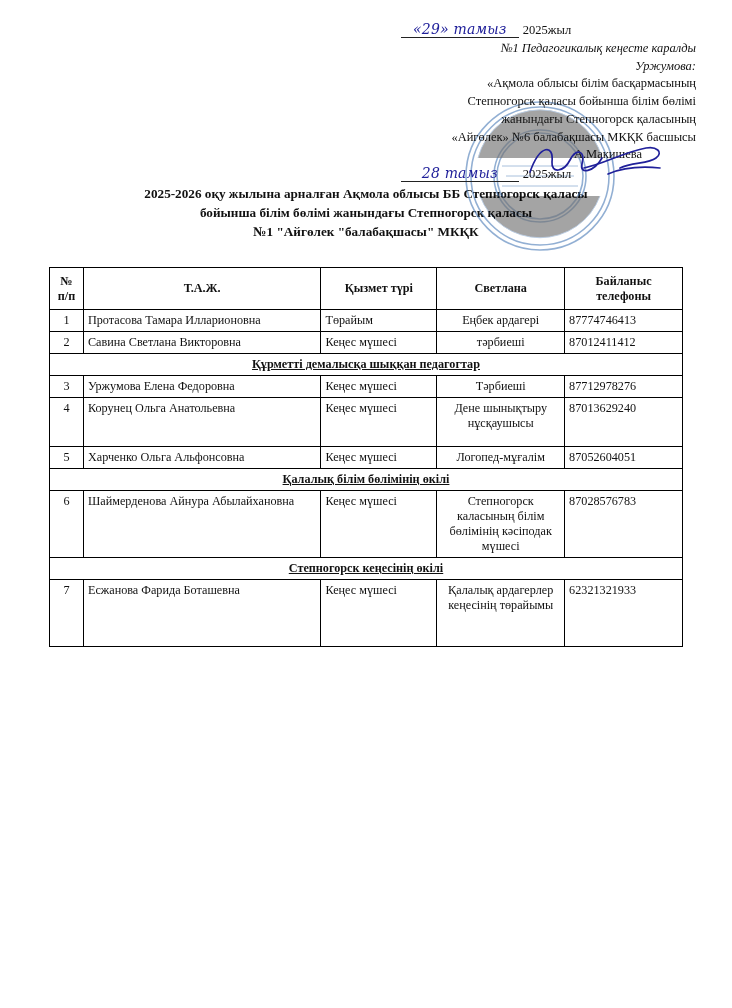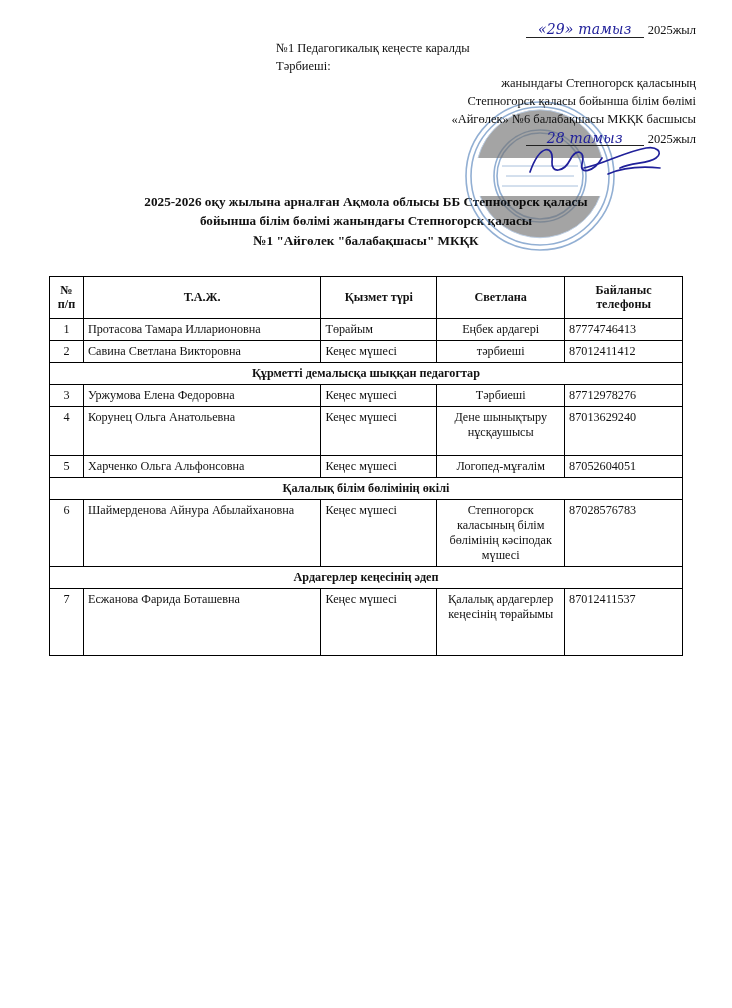--- a/index.html
+++ b/index.html
@@ -38,33 +38,34 @@
   }
   .hand {
     font-family: "DejaVu Serif", serif;
     font-style: italic;
     color: #20209a;
     font-size: 14px;
     letter-spacing: .2px;
   }
   .appr-date-line {
     display: flex;
-    justify-content: flex-end;
+    justify-content: center;
     align-items: baseline;
     gap: 4px;
   }
   .date-slot {
     display: inline-block;
     min-width: 118px;
     text-align: center;
     border-bottom: 1px solid #222;
     line-height: 1.05;
   }
   .appr-right {
-    text-align: left;
+    text-align: right;
+    font-style: italic;
   }
   .appr-sub {
     text-align: right;
   }
 
   
   .sign-wrap {
     position: absolute;
     right: 58px;
     top: 138px;
@@ -81,21 +82,20 @@
     top: 96px;
     width: 160px;
     height: 160px;
     z-index: 2;
     opacity: .55;
     pointer-events: none;
   }
 
   
   .doc-title {
-    margin-top: 44px;
     text-align: center;
     font-weight: bold;
     font-size: 13.2px;
     line-height: 1.45;
     padding: 0 54px;
   }
 
   
   table.council {
     margin: 26px auto 0 auto;
@@ -125,43 +125,46 @@
   td.num   { text-align: center; }
   td.name  { text-align: left; padding-left: 7px; }
   td.type  { text-align: left; }
   td.post  { text-align: center; }
   td.phone { }
 
   tr.section td {
     text-align: center;
     font-weight: bold;
     padding: 3px 4px;
+    text-decoration: underline;
   }
   .tall td { height: 42px; }
   .tall2 td { height: 60px; }
 </style>
 </head>
 <body>
 
 <div class="page">
 
   <div class="approval">
 
     <div class="appr-date-line">
       <span class="date-slot hand">«29» тамыз</span>
       <span>2025жыл</span>
     </div>
 
     <div class="appr-line appr-right">№1 Педагогикалық кеңесте каралды</div>
-    <div class="appr-line appr-right">Тәрбиеші:</div>
-
+    <div class="appr-line appr-right">Уржумова:</div>
+
+    <div class="appr-sub">«Ақмола облысы білім басқармасының</div>
+    <div class="appr-sub">Степногорск қаласы бойынша білім бөлімі</div>
     <div class="appr-sub">жанындағы Степногорск қаласының</div>
-    <div class="appr-sub">Степногорск қаласы бойынша білім бөлімі</div>
     <div class="appr-sub">«Айгөлек» №6 балабақшасы МКҚК басшысы</div>
 
+    <div class="appr-sub" style="padding-right:54px;">А.Макишева</div>
 
     <div class="appr-date-line" style="margin-top:2px;">
       <span class="date-slot hand">28 тамыз</span>
       <span>2025жыл</span>
     </div>
   </div>
 
   <div class="stamp">
     <svg width="160" height="160" viewBox="0 0 160 160" xmlns="http://www.w3.org/2000/svg">
       <g fill="none" stroke="#3a6fb0" stroke-width="1.6">
@@ -264,25 +267,25 @@
         <td colspan="5">Қалалық білім бөлімінің өкілі</td>
       </tr>
       <tr class="tall2">
         <td class="num">6</td>
         <td class="name">Шаймерденова Айнура Абылайхановна</td>
         <td class="type">Кеңес мүшесі</td>
         <td class="post">Степногорск каласының білім бөлімінің кәсіподак мүшесі</td>
         <td class="phone">87028576783</td>
       </tr>
       <tr class="section">
-        <td colspan="5">Ардагерлер кеңесінің әдеп</td>
+        <td colspan="5">Степногорск кеңесінің өкілі</td>
       </tr>
       <tr class="tall2">
         <td class="num">7</td>
         <td class="name">Есжанова Фарида Боташевна</td>
         <td class="type">Кеңес мүшесі</td>
         <td class="post">Қалалық ардагерлер кеңесінің төрайымы</td>
-        <td class="phone">87012411537</td>
+        <td class="phone">62321321933</td>
       </tr>
     </tbody>
   </table>
 
 </div>
 
 </body></html>

